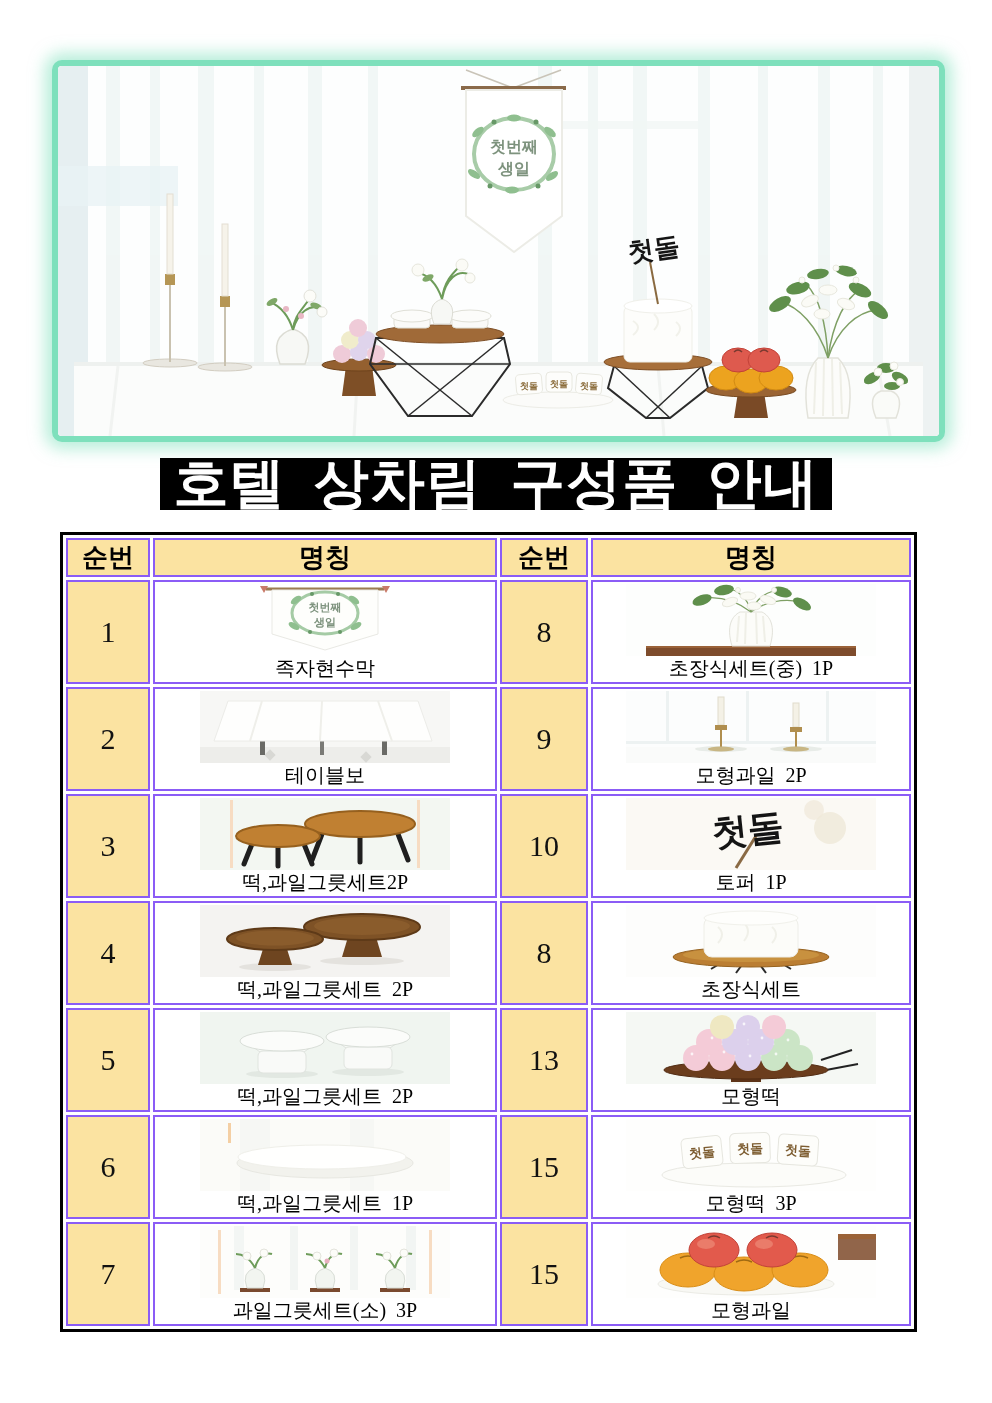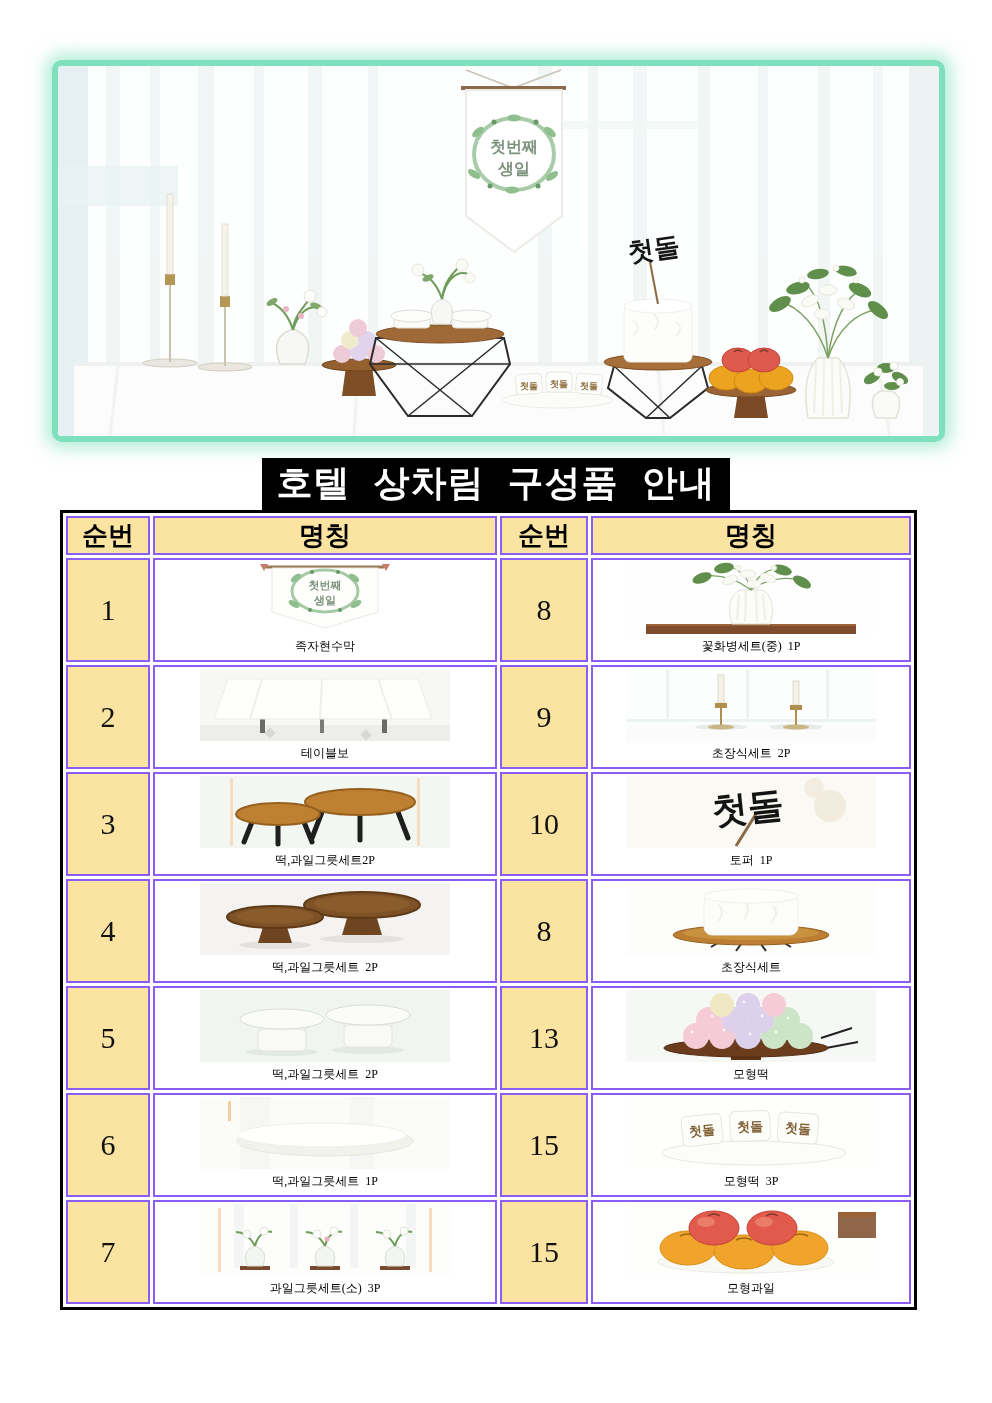--- a/index.html
+++ b/index.html
@@ -5,39 +5,39 @@
   html,body{margin:0;padding:0;background:#fff;}
   body{width:992px;height:1403px;font-family:"Liberation Serif",serif;position:relative;}
 
   
   .hero{margin:60px 0 0 52px;width:881px;height:370px;border:6px solid #7EE0BC;
         border-radius:10px;box-shadow:0 0 16px 7px rgba(126,224,188,.55);
         overflow:hidden;background:#FDFEFE;}
   .hero svg{display:block;width:100%;height:100%;}
 
   
-  .title{width:fit-content;margin:16px auto 0 auto;background:#000;color:#fff;
-         font-family:"Liberation Sans",sans-serif;font-weight:800;font-size:36px;
+  .title{width:fit-content;margin:16px auto 22px auto;background:#000;color:#fff;
+         font-family:"Liberation Sans",sans-serif;font-weight:800;font-size:55px;
          line-height:48px;padding:1px 14px 3px 14px;letter-spacing:1px;word-spacing:12px;}
 
   
   table.items{margin-left:60px;border-collapse:separate;border-spacing:3px;
               border:3px solid #000;background:#fff;table-layout:fixed;}
   col.cno{width:84px;} col.citem1{width:344px;} col.cno2{width:88px;} col.citem2{width:320px;}
   th,td{border:2px solid #8b5cf6;padding:0;}
   th{background:#FBE3A1;height:34px;font-family:"Liberation Sans",sans-serif;
      font-weight:bold;font-size:26px;color:#000;}
   td.num{background:#FBE3A1;text-align:center;vertical-align:middle;
          font-size:30px;color:#111;height:100px;}
   td.item{background:#fff;height:100px;vertical-align:top;}
   .cellwrap{display:flex;flex-direction:column;align-items:center;justify-content:flex-end;
             height:100px;overflow:hidden;}
   .thumb{flex:0 0 72px;height:72px;display:flex;align-items:center;justify-content:center;}
   .thumb svg{display:block;}
-  .cap{height:26px;line-height:24px;font-size:12px;color:#000;white-space:pre;text-align:center;}
+  .cap{height:26px;line-height:24px;font-size:20px;color:#000;white-space:pre;text-align:center;}
 </style>
 </head>
 <body>
 
 <div class="hero">
 <svg viewBox="0 0 881 370" preserveAspectRatio="none">
 
   <g>
     <rect x="0" y="0" width="881" height="370" fill="#FDFEFE"></rect>
     <rect x="0" y="0" width="30" height="370" fill="#E6EFF1"></rect>
@@ -295,21 +295,21 @@
           <g fill="#FAFAF4" stroke="#E8E8DE">
             <ellipse cx="104" cy="18" rx="8" ry="4" transform="rotate(-20 104 18)"></ellipse>
             <ellipse cx="122" cy="12" rx="8" ry="4"></ellipse>
             <ellipse cx="142" cy="16" rx="8" ry="4" transform="rotate(18 142 16)"></ellipse>
             <ellipse cx="128" cy="22" rx="7" ry="4"></ellipse>
             <circle cx="112" cy="6" r="2.5"></circle>
                   <circle cx="148" cy="6" r="2.5"></circle>
           </g>
         </svg>
       </div>
-      <div class="cap">꽃화병세트(중)  1P</div>
+      <div class="cap">초장식세트(중)  1P</div>
     </div>
         </td>
   </tr>
 
   <tr>
     <td class="num">2</td>
     <td class="item">
           <div class="cellwrap">
       <div class="thumb">
         <svg width="250" height="72" viewBox="0 0 250 72">
@@ -345,21 +345,21 @@
           <rect x="92" y="6" width="6" height="28" fill="#F4F1E6" stroke="#E0DCCC"></rect>
           <rect x="89" y="34" width="12" height="5" fill="#B08E4E"></rect>
           <line x1="95" y1="39" x2="95" y2="58" stroke="#B08E4E" stroke-width="2"></line>
           <ellipse cx="95" cy="58" rx="13" ry="2.5" fill="#C8B684"></ellipse>
           <rect x="167" y="12" width="6" height="24" fill="#F4F1E6" stroke="#E0DCCC"></rect>
           <rect x="164" y="36" width="12" height="5" fill="#B08E4E"></rect>
           <line x1="170" y1="41" x2="170" y2="58" stroke="#B08E4E" stroke-width="2"></line>
           <ellipse cx="170" cy="58" rx="13" ry="2.5" fill="#C8B684"></ellipse>
         </svg>
       </div>
-      <div class="cap">초장식세트  2P</div>
+      <div class="cap">모형과일  2P</div>
     </div>
         </td>
   </tr>
 
   <tr>
     <td class="num">3</td>
     <td class="item">
           <div class="cellwrap">
       <div class="thumb">
         <svg width="250" height="72" viewBox="0 0 250 72">

